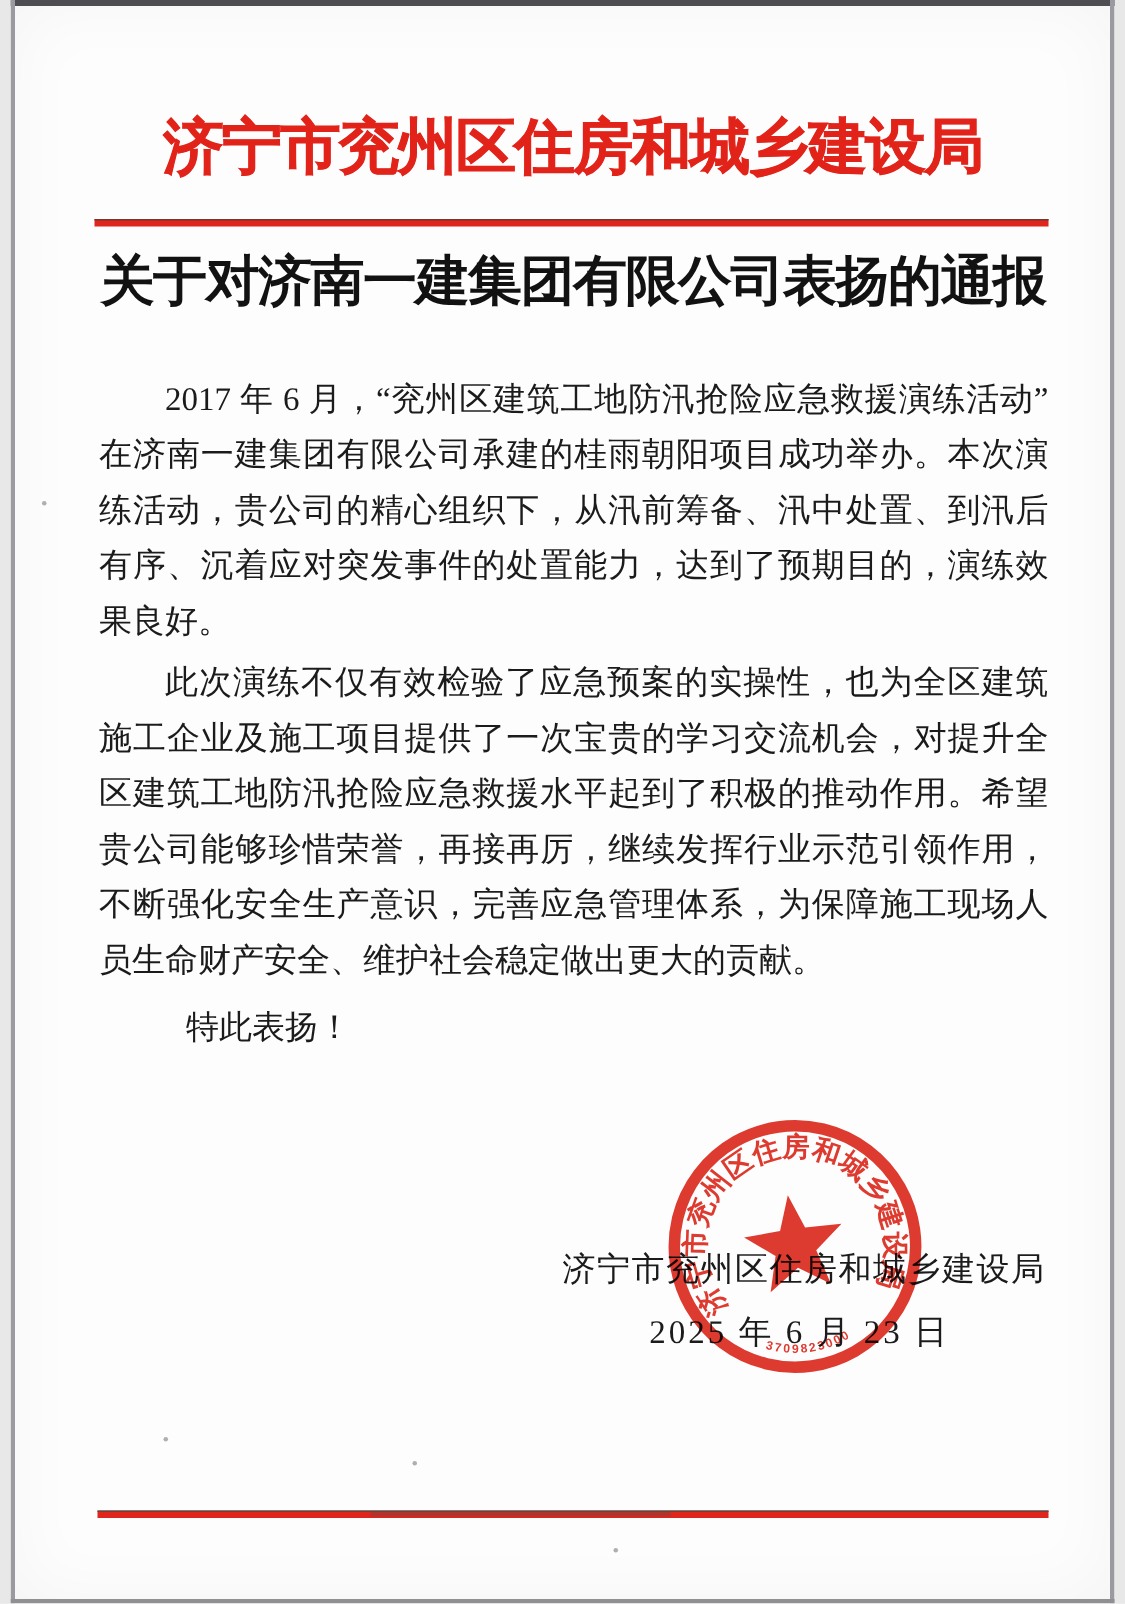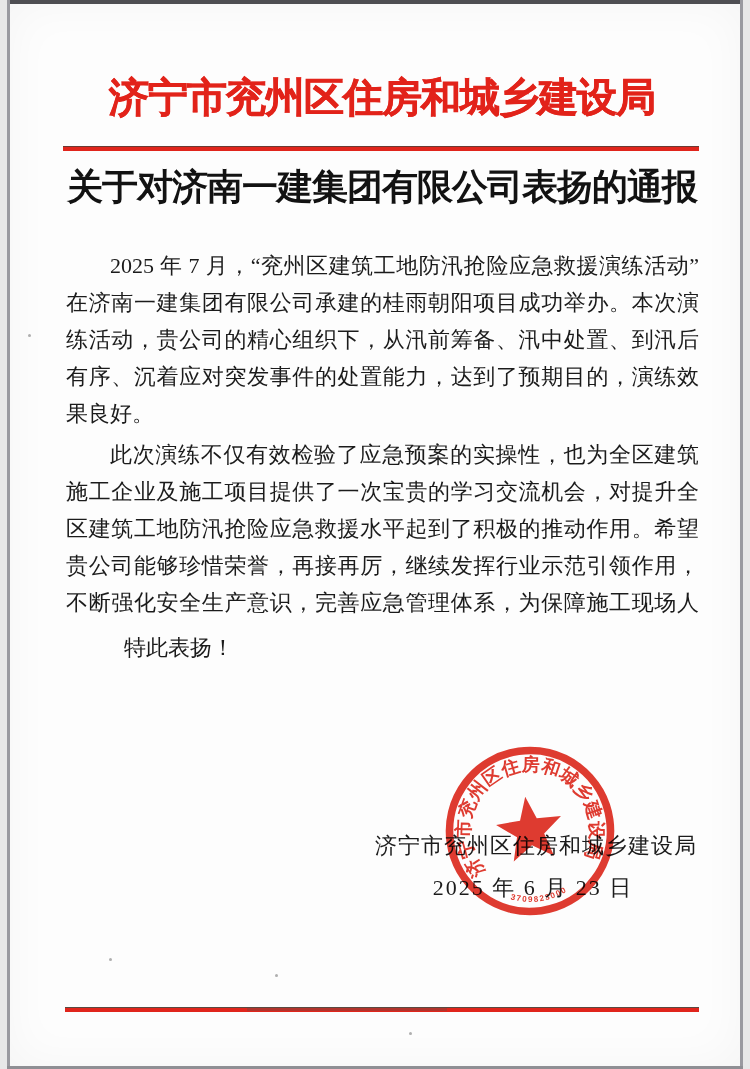--- a/index.html
+++ b/index.html
@@ -89,32 +89,33 @@
   <div class="edge edge-bottom"></div>
 
   <div class="letterhead">济宁市兖州区住房和城乡建设局</div>
 
   <div class="divider"></div>
 
   <div class="doc-title">关于对济南一建集团有限公司表扬的通报</div>
 
   <div class="body-text">
     <div>
-      <div class="bline indent">2025 年 7 月，“兖州区建筑工地防汛抢险应急救援演练活动”</div>
+      <div class="bline indent">2017 年 6 月，“兖州区建筑工地防汛抢险应急救援演练活动”</div>
       <div class="bline">在济南一建集团有限公司承建的桂雨朝阳项目成功举办。本次演</div>
       <div class="bline">练活动，贵公司的精心组织下，从汛前筹备、汛中处置、到汛后</div>
       <div class="bline">有序、沉着应对突发事件的处置能力，达到了预期目的，演练效</div>
       <div class="bline last">果良好。</div>
     </div>
     <div class="para2">
       <div class="bline indent">此次演练不仅有效检验了应急预案的实操性，也为全区建筑</div>
       <div class="bline">施工企业及施工项目提供了一次宝贵的学习交流机会，对提升全</div>
       <div class="bline">区建筑工地防汛抢险应急救援水平起到了积极的推动作用。希望</div>
       <div class="bline">贵公司能够珍惜荣誉，再接再厉，继续发挥行业示范引领作用，</div>
       <div class="bline">不断强化安全生产意识，完善应急管理体系，为保障施工现场人</div>
+      <div class="bline last">员生命财产安全、维护社会稳定做出更大的贡献。</div>
     </div>
     <div class="bline closing">特此表扬！</div>
   </div>
 
   <div class="signature">
     <div class="sig-org">济宁市兖州区住房和城乡建设局</div>
     <div class="sig-date">2025 年 6 月 23 日</div>
   </div>
 
   <svg class="seal" viewBox="0 0 190 190">

